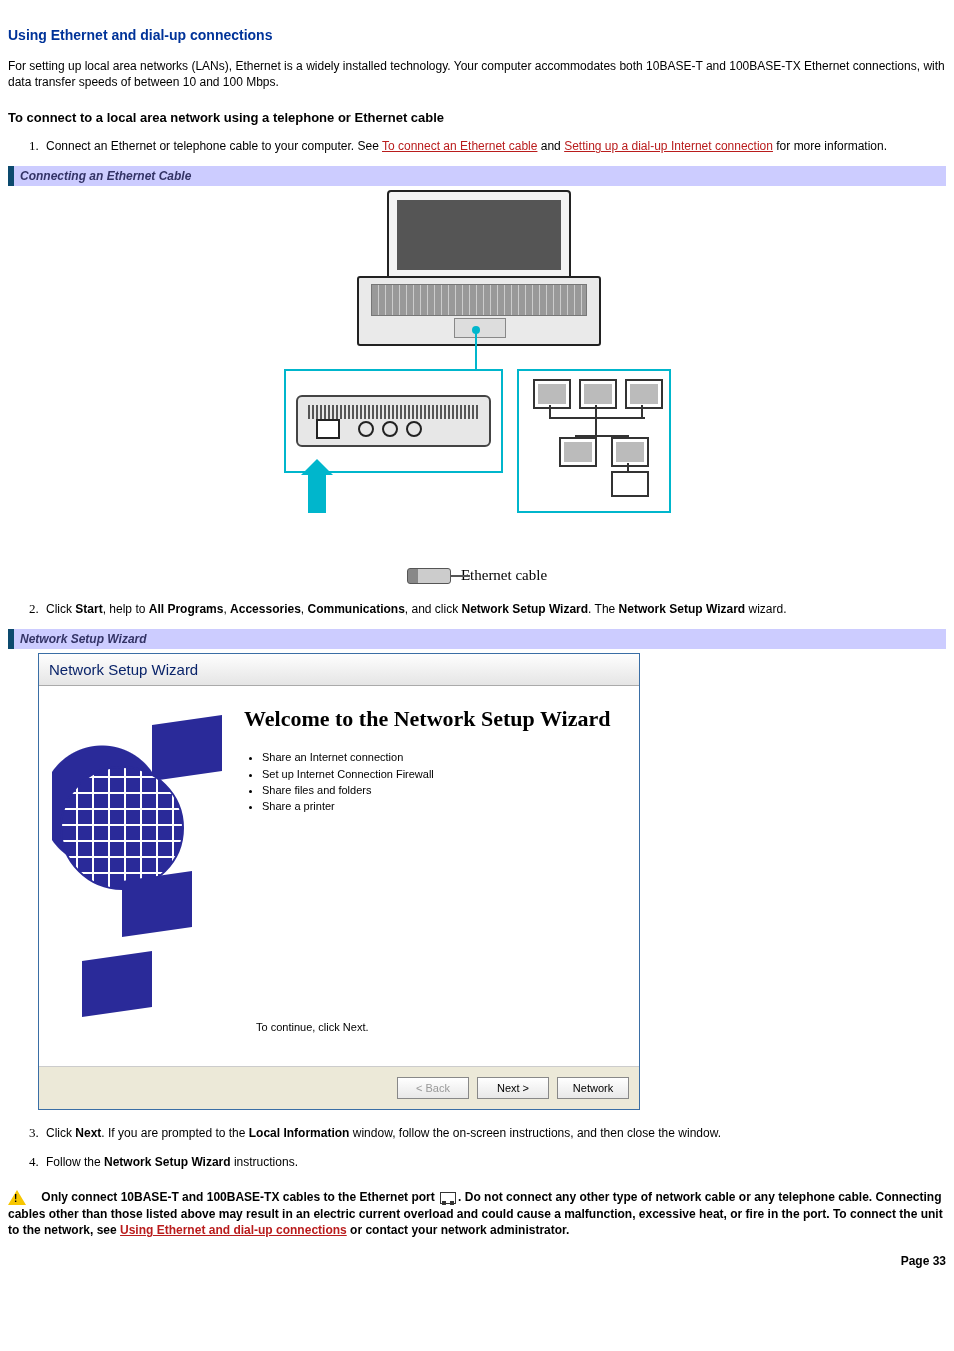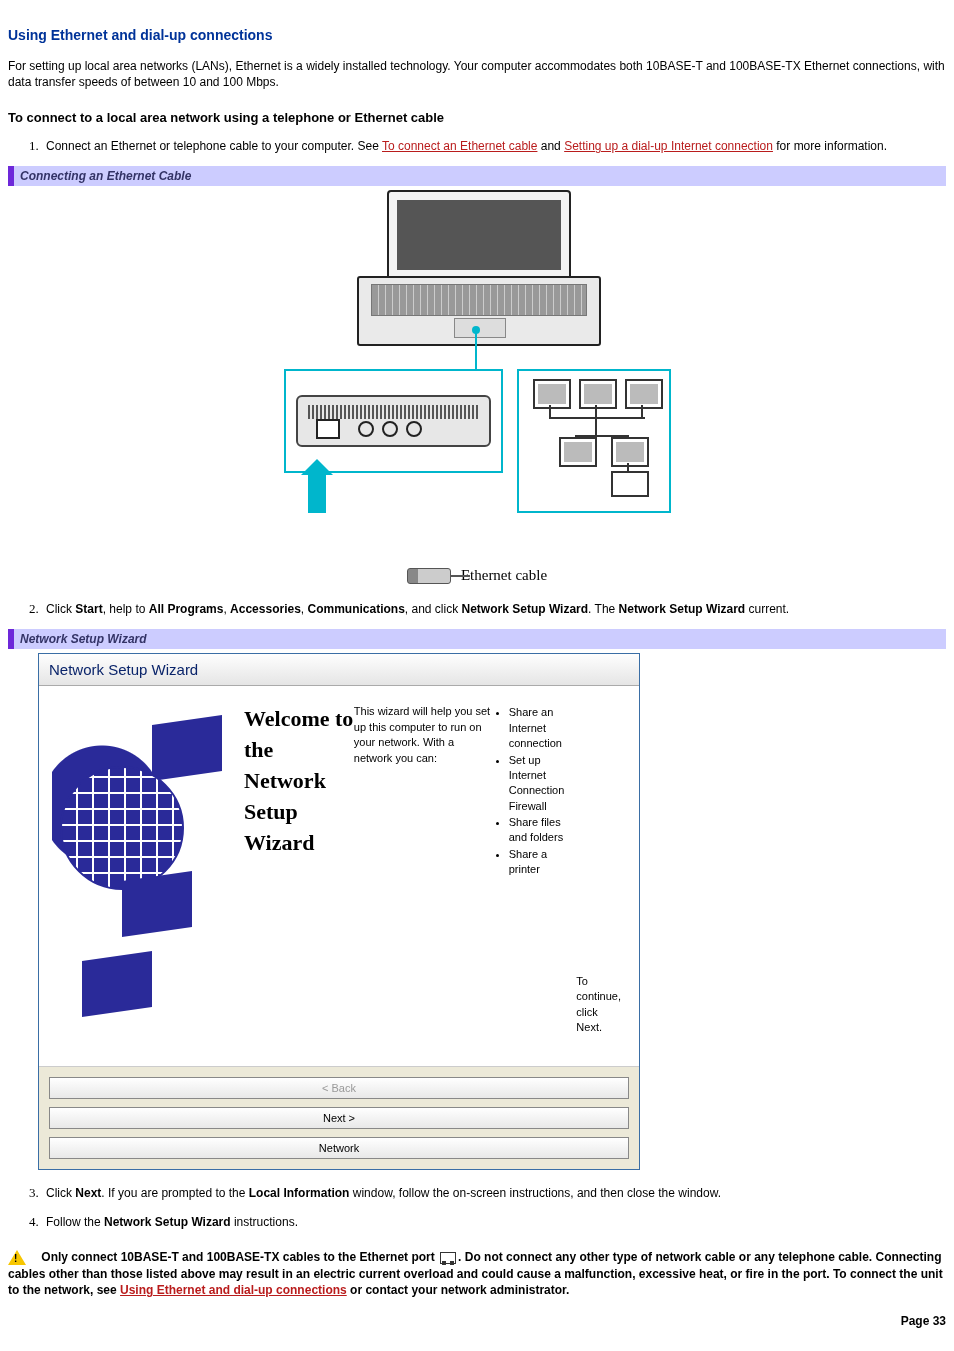--- a/index.html
+++ b/index.html
@@ -38,21 +38,21 @@
   ol.steps li .step-inner {
     font-family: Verdana, Arial, sans-serif;
     font-size: 12px;
   }
   a.link {
     color: #b91c1c;
     text-decoration: underline;
   }
   .caption-bar {
     background: #ccccff;
-    border-left: 6px solid #6d28d9;
+    border-left: 6px solid #0c4a6e;
     font-style: italic;
     font-weight: bold;
     color: #333366;
     font-size: 12px;
     padding: 2px 6px;
     margin: 6px 0 4px 0;
   }
   .figure-holder {
     text-align: center;
     margin: 4px 0 14px 0;
@@ -219,33 +219,33 @@
   }
   .wiz-art .dev{
     position:absolute; width:70px; height:56px;
     background:#2a2a99; transform:skewY(-8deg);
   }
   .d1{top:14px; left:100px;}
   .d2{top:170px; left:70px;}
   .d3{top:250px; left:30px;}
   .wiz-main{
     flex:1; padding:18px 18px 10px 10px;
-    display:flex; 
+    display:flex; flex-direction:column;
   }
   .wiz-h{
     font-family:"Times New Roman",serif;
     font-weight:bold; font-size:22px; margin:0 0 14px 0;
   }
   .wiz-p{ font-size:11px; margin:0 0 10px 0; }
   .wiz-ul{ font-size:11px; margin:0 0 10px 0; padding-left:18px;}
   .wiz-ul li{ margin:1px 0;}
   .wiz-cont{ margin-top:auto; font-size:11px; padding-bottom:10px;margin-left:12px;}
   .wiz-footer{
     background:#ece9d8; border-top:1px solid #ccc;
-    padding:10px; display:flex; justify-content:flex-end; gap:8px;flex-direction:column;
+    padding:10px; display:flex; justify-content:flex-end; gap:8px;
   }
   .wiz-btn{
     min-width:72px; height:22px;
     border:1px solid #888; background:linear-gradient(#fff,#e8e8e8);
     font-size:11px; font-family:Tahoma,Arial,sans-serif;
     padding:0 10px; cursor:default;
   }
   .wiz-btn[disabled]{ color:#999; }
 
   .warning-block{
@@ -338,40 +338,39 @@
     </div>
     <div class="cable-row">
       <span class="cable-icon"></span>
       <span class="cable-label">Ethernet cable</span>
     </div>
   </div>
 </div>
 
 <ol class="steps" start="2">
   <li><span class="step-inner">
-    <span>Click </span><b>Start</b><span>, help to </span><b>All Programs</b><span>, </span><b>Accessories</b><span>, </span><b>Communications</b><span>, and click </span><b>Network Setup Wizard</b><span>. The </span><b>Network Setup Wizard</b><span> current.</span>
+    <span>Click </span><b>Start</b><span>, help to </span><b>All Programs</b><span>, </span><b>Accessories</b><span>, </span><b>Communications</b><span>, and click </span><b>Network Setup Wizard</b><span>. The </span><b>Network Setup Wizard</b><span> wizard.</span>
   </span></li>
 </ol>
 
 <div class="caption-bar">Network Setup Wizard</div>
 
 <div class="wizard">
   <div class="wiz-title">Network Setup Wizard</div>
   <div class="wiz-body">
     <div class="wiz-side">
       <div class="wiz-art">
         <div class="dev d1"></div>
         <div class="globe"></div>
         <div class="dev d2"></div>
         <div class="dev d3"></div>
       </div>
     </div>
     <div class="wiz-main">
       <p class="wiz-h">Welcome to the Network Setup Wizard</p>
-      <p class="wiz-p">This wizard will help you set up this computer to run on your network. With a network you can:</p>
       <ul class="wiz-ul">
         <li>Share an Internet connection</li>
         <li>Set up Internet Connection Firewall</li>
         <li>Share files and folders</li>
         <li>Share a printer</li>
       </ul>
       <p class="wiz-cont">To continue, click Next.</p>
     </div>
   </div>
   <div class="wiz-footer">

